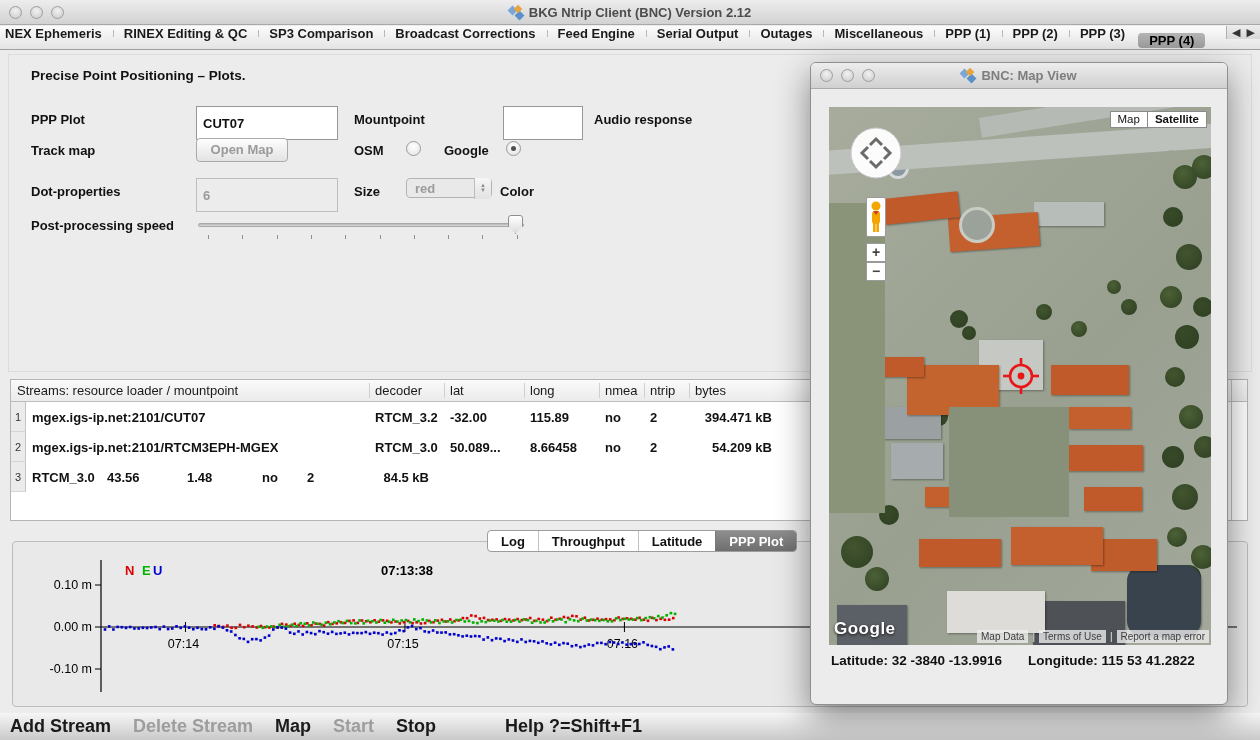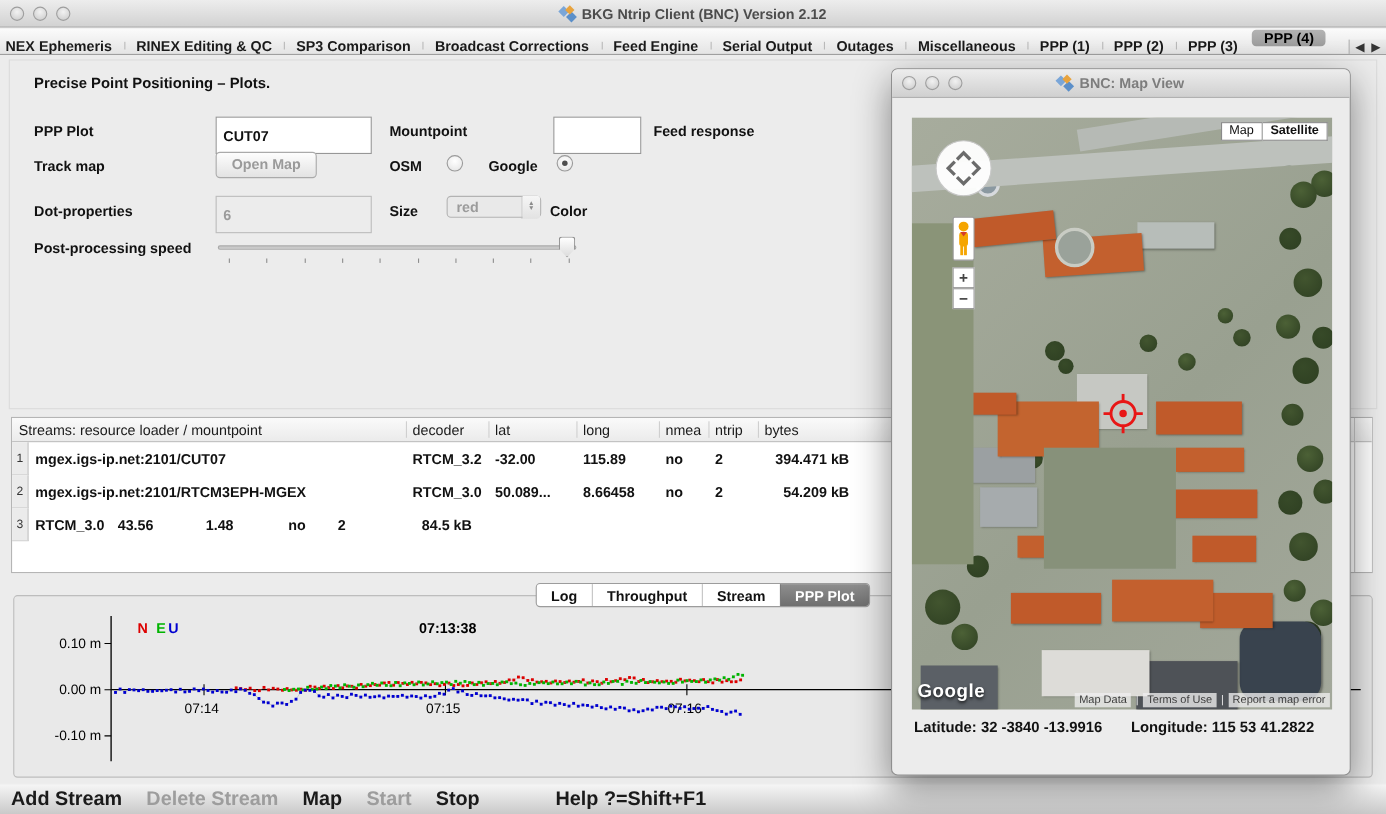--- a/index.html
+++ b/index.html
@@ -18,21 +18,21 @@
     font-weight:600; color:#4c4c4c; display:flex; justify-content:center; align-items:center; gap:5px; }
   .bnc-icon { position:relative; width:15px; height:15px; display:inline-block; }
   .bnc-icon i { position:absolute; display:block; }
   .bnc-icon .d1 { width:7px; height:7px; background:#7aa6d8; transform:rotate(45deg); left:0; top:2px; }
   .bnc-icon .d2 { width:7px; height:7px; background:#5b8fc9; transform:rotate(45deg); left:7px; top:7px; }
   .bnc-icon .d3 { width:6px; height:6px; background:#e8a33d; transform:rotate(45deg); left:6px; top:1px; }
 
   
   .tabbar { position:absolute; left:0; top:26px; width:1260px; height:24px;
     background:linear-gradient(#fbfbfb,#e4e4e4); border-bottom:1px solid #9f9f9f;
-    display:flex; align-items:flex-end; overflow:hidden; }
+    display:flex; align-items:flex-start; overflow:hidden; }
   .tab { padding:0 11px; font-size:13px; font-weight:600; color:#1a1a1a;
     display:flex; align-items:center; white-space:nowrap; position:relative; cursor:default; }
   .tab + .tab::before { content:""; position:absolute; left:0; top:4px; bottom:4px;
     width:1px; background:#b9b9b9; }
   .tab.selected { background:linear-gradient(#b4b4b4,#9c9c9c); border-radius:4px;
     margin:7px 2px; color:#000; }
   .tab.selected::before { display:none; }
   .tab-scroll { margin-left:auto; display:flex; align-items:center; border-left:1px solid #b0b0b0;
     padding:0 3px; gap:2px; background:linear-gradient(#ececec,#d8d8d8); }
   .tab-scroll span { font-size:11px; color:#333; padding:0 2px; }
@@ -180,21 +180,21 @@
   </div>
 </div>
 
 <div class="form-panel">
   <div class="fp-heading">Precise Point Positioning – Plots.</div>
 
   <div class="flabel" style="left:22px; top:57px;">PPP Plot</div>
   <input class="txt-input" style="left: 187px; top: 51px; width: 142px;" value="CUT07">
   <div class="flabel" style="left:345px; top:57px;">Mountpoint</div>
   <input class="txt-input" style="left: 494px; top: 51px; width: 80px;" value="">
-  <div class="flabel" style="left:585px; top:57px;">Feed response</div>
+  <div class="flabel" style="left:585px; top:57px;">Audio response</div>
 
   <div class="flabel" style="left:22px; top:88px;">Track map</div>
   <div class="btn" style="left:187px; top:83px; width:92px;">Open Map</div>
   <div class="flabel" style="left:345px; top:88px;">OSM</div>
   <div class="radio" style="left:397px; top:86px;"></div>
   <div class="flabel" style="left:435px; top:88px;">Google</div>
   <div class="radio checked" style="left:497px; top:86px;"></div>
 
   <div class="flabel" style="left:22px; top:129px;">Dot-properties</div>
   <input class="txt-input disabled" style="left: 187px; top: 123px; width: 142px;" disabled="" value="6">
@@ -644,21 +644,21 @@
         <rect x="646.0" y="105.9" width="2.6" height="2.6" fill="#0000d0"></rect>
         <rect x="650.2" y="104.1" width="2.6" height="2.6" fill="#0000d0"></rect>
         <rect x="654.4" y="103.1" width="2.6" height="2.6" fill="#0000d0"></rect>
         <rect x="658.6" y="106.1" width="2.6" height="2.6" fill="#0000d0"></rect>
       </g>
     </svg>
 </div>
 <div class="seg-tabs" id="seg-tabs">
     <div class="seg">Log</div>
     <div class="seg">Throughput</div>
-    <div class="seg">Stream</div>
+    <div class="seg">Latitude</div>
     <div class="seg selected">PPP Plot</div>
   </div>
 
 <div class="statusbar" id="statusbar">
   <span class="sb-btn">Add Stream</span>
     <span class="sb-btn disabled">Delete Stream</span>
     <span class="sb-btn">Map</span>
     <span class="sb-btn disabled">Start</span>
     <span class="sb-btn">Stop</span>
     <span class="sb-help">Help ?=Shift+F1</span>

